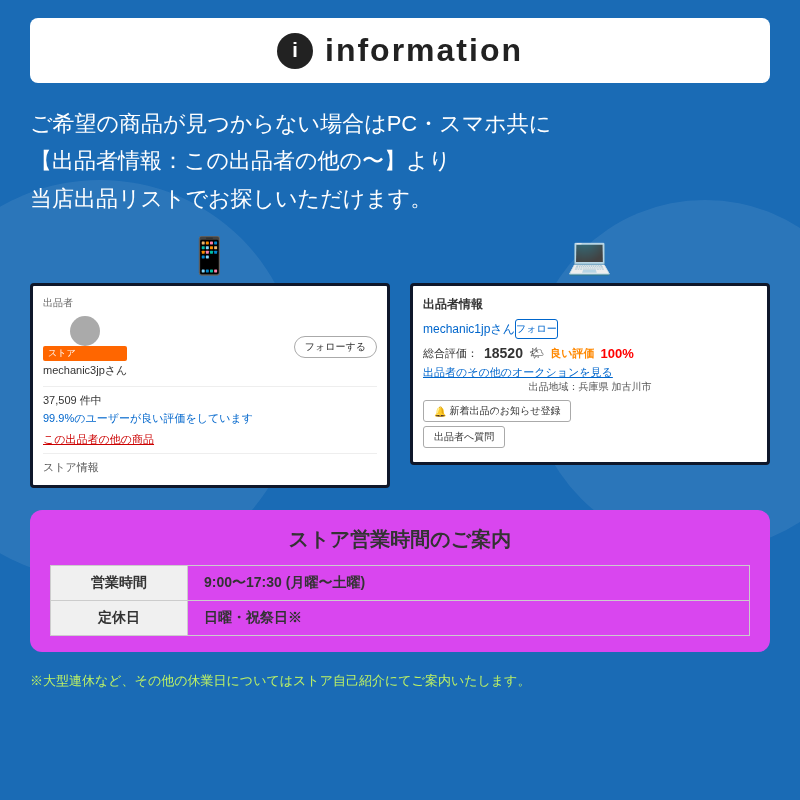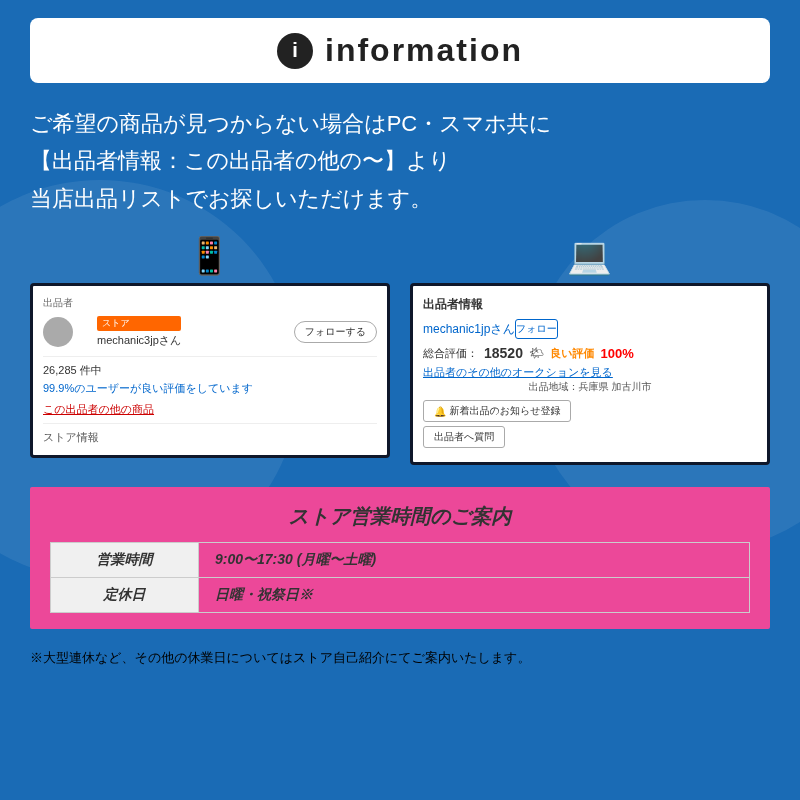--- a/index.html
+++ b/index.html
@@ -109,21 +109,22 @@
     }
     .mock-screen .seller-row {
       display: flex;
       align-items: center;
       justify-content: space-between;
       margin-bottom: 8px;
     }
     .mock-screen .seller-left {
       display: flex;
       align-items: center;
-      gap: 24px;
+      gap: 0;
+      flex-direction: column;
     }
     .avatar {
       width: 30px; height: 30px;
       background: #aaa;
       border-radius: 50%;
     }
     .store-badge {
       background: #ff6600;
       color: white;
       font-size: 9px;
@@ -173,25 +174,24 @@
       color: #333;
       background: white;
       display: inline-flex;
       align-items: center;
       gap: 3px;
       margin-bottom: 4px;
     }
 
     
     .store-hours {
-      background: #ec4899;
-      border-radius: 2px;
+      background: #d946ef;
+      border-radius: 12px;
       padding: 16px 20px;
       margin-bottom: 14px;
-      font-style: italic;
     }
     .store-hours-title {
       text-align: center;
       font-size: 20px;
       font-weight: bold;
       color: #333;
       margin-bottom: 12px;
     }
     .hours-table {
       width: 100%;
@@ -200,28 +200,28 @@
     .hours-table td {
       border: 1px solid #ccc;
       padding: 8px 16px;
       font-size: 14px;
       color: #333;
     }
     .hours-table .label-cell {
       background: #f0f0f0;
       font-weight: bold;
       text-align: center;
-      width: 148px;
+      width: 137px;
     }
     .hours-table .value-cell {
       font-weight: bold;
     }
 
     .footer-note {
-      color: #000000;
+      color: #bef264;
       font-size: 13px;
       margin-top: 20px;
     }
   </style>
 </head>
 <body>
 
 <div class="bg-circle bg-circle-1"></div>
 <div class="bg-circle bg-circle-2"></div>
 
@@ -250,21 +250,21 @@
           <div class="seller-left">
             <div class="avatar"></div>
             <div>
               <span class="store-badge">ストア</span>
               <span class="seller-name-small">mechanic3jpさん</span>
             </div>
           </div>
           <button class="follow-btn">フォローする</button>
         </div>
         <hr class="mock-divider">
-        <div class="count-text">26,285 件中</div>
+        <div class="count-text">37,509 件中</div>
         <div class="rating-text">99.9%のユーザーが良い評価をしています</div>
         <a class="link-red">この出品者の他の商品</a>
         <hr class="mock-divider">
         <div class="store-info">ストア情報</div>
       </div>
     </div>
 
     <div class="screenshot-col">
       <div class="device-icon">💻</div>
       <div class="mock-screen mock-screen-right">

